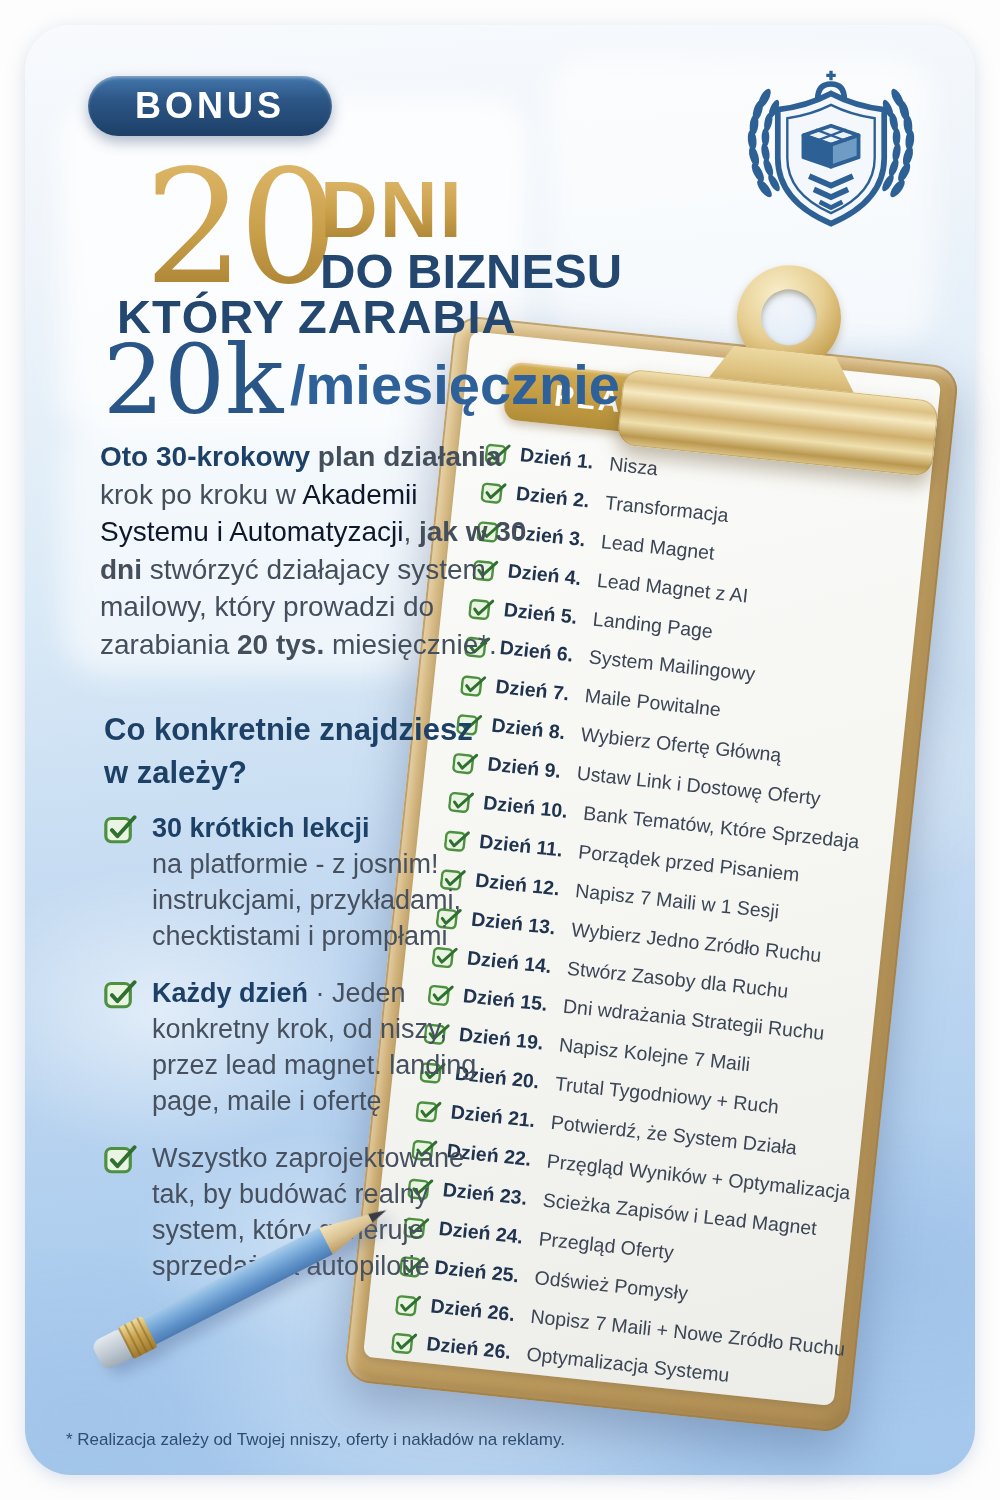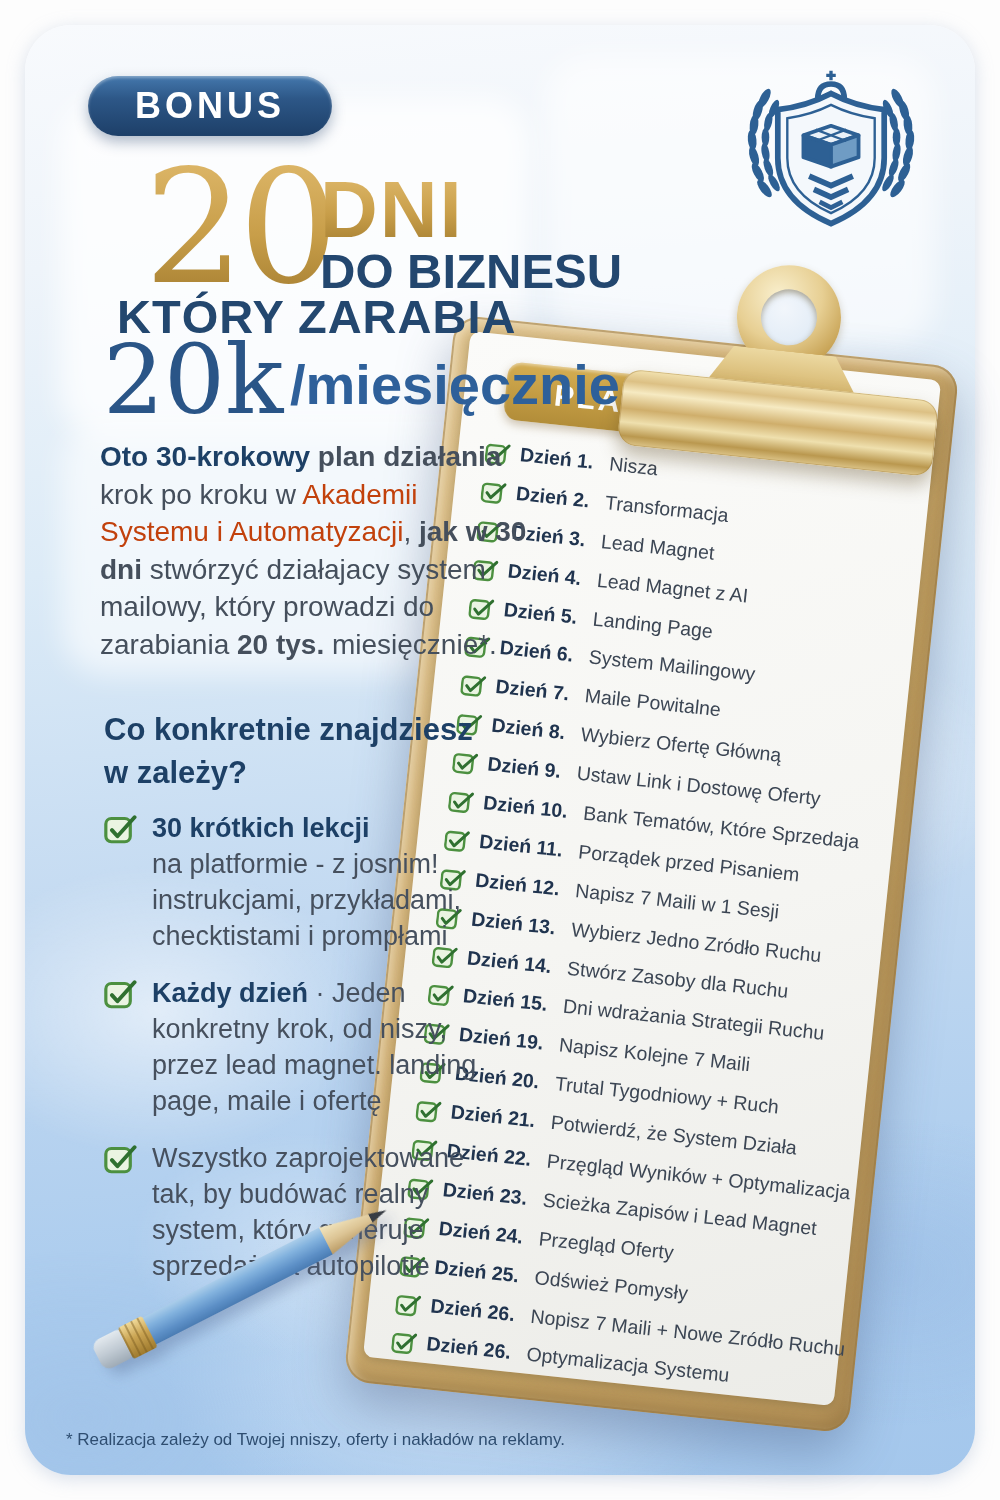--- a/index.html
+++ b/index.html
@@ -37,21 +37,21 @@
             font-size:96px;line-height:1;color:#2a5587;z-index:5;}
   .h-per{position:absolute;left:290px;top:352px;font-size:56px;font-weight:600;color:#2e609a;z-index:5;}
 
   .crest{position:absolute;left:736px;top:68px;width:190px;height:165px;z-index:5;}
 
   .intro{position:absolute;left:100px;top:438px;width:432px;font-size:28px;line-height:37.5px;color:#454f5c;z-index:5;}
   .seg-navy-bold{color:#1d4066;font-weight:700;}
   .seg-body{color:#454f5c;}
   .seg-body-bold{color:#454f5c;font-weight:700;}
   .seg-body-semi{color:#454f5c;font-weight:600;}
-  .seg-blue{color:#c2410c;text-align:right;}
+  .seg-blue{color:#0f172a;text-align:right;}
 
   .lsec{position:absolute;left:104px;top:708px;width:400px;z-index:5;}
   .lsec-title{font-size:31px;font-weight:700;color:#1d4066;line-height:43px;}
   .bullets{margin-top:16px;display:flex;flex-direction:column;gap:21px;}
   .bullet{display:flex;gap:15px;font-size:27px;line-height:36px;color:#46505e;width:378px;}
   .bullet .chk{flex:0 0 auto;margin-top:3px;}
   .b-title{font-weight:700;color:#1d4066;}
   .b-title.block{display:block;}
 
   .clipboard{position:absolute;left:398px;top:338px;width:507px;height:1072px;transform:rotate(6deg);z-index:2;}

